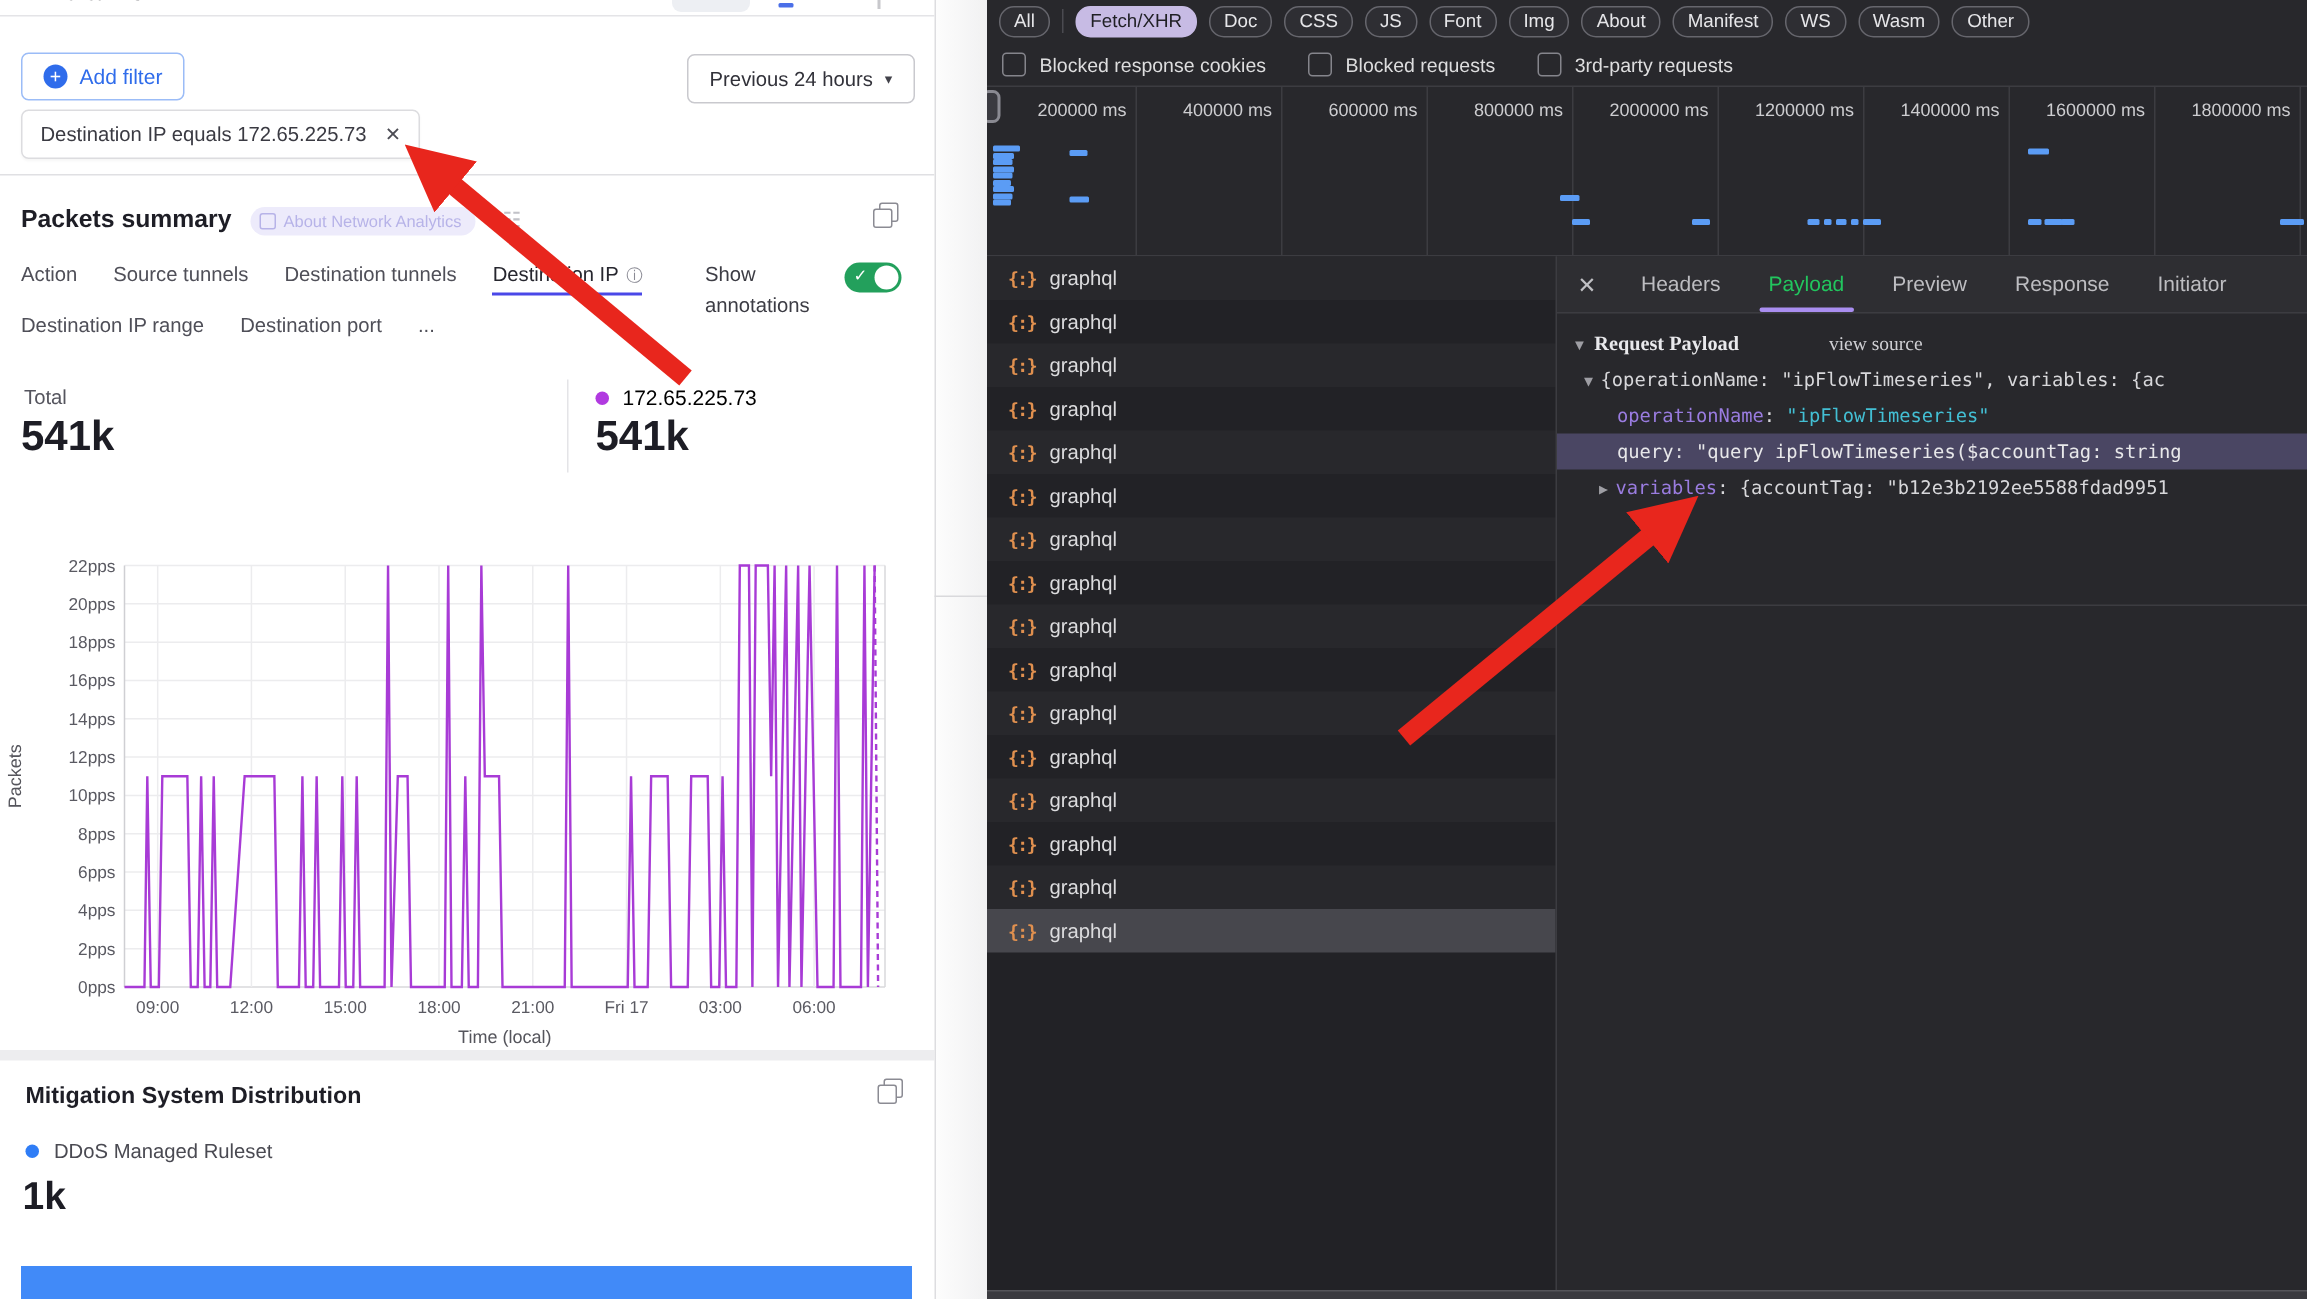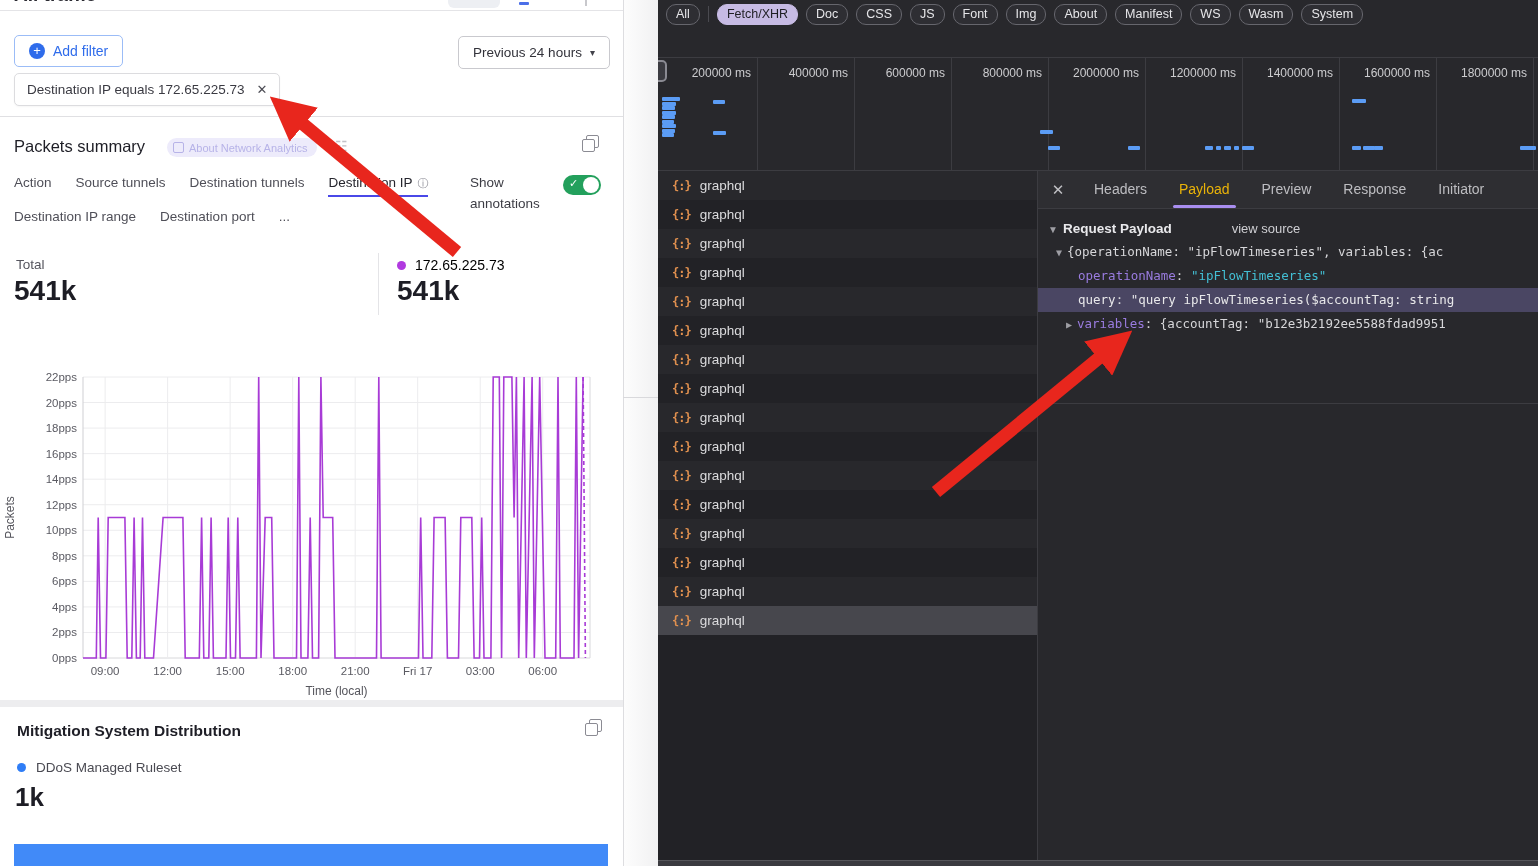--- a/index.html
+++ b/index.html
@@ -20,21 +20,21 @@
       border:1px solid #9bbcf7;border-radius:5px;background:#fff;color:#2f6ceb;font-size:14px;cursor:pointer;}
   .plus-circle{width:16px;height:16px;border-radius:50%;background:#2f6ceb;color:#fff;font-size:13px;
       line-height:15px;text-align:center;display:inline-block;}
   #filter-chip{left:14px;top:62px;height:31px;padding:0 12px;display:flex;align-items:center;gap:12px;
       border:1px solid #dcdcdf;border-radius:5px;background:#fff;color:#3a3a42;font-size:13.5px;box-shadow:0 1px 2px rgba(0,0,0,.04);}
   .chip-x{color:#4c4c54;font-size:13px;cursor:pointer;}
   #time-range{left:458px;top:25px;width:150px;height:31px;border:1px solid #c9c9ce;border-radius:5px;
       background:#fff;display:flex;align-items:center;justify-content:center;gap:8px;font-size:13.5px;color:#32323a;cursor:pointer;}
   .caret{font-size:10px;color:#42424a;}
 
-  #packets-title{left:14px;top:137px;font-size:16.5px;font-weight:normal;color:#1e1e26;}
+  #packets-title{left:14px;top:137px;font-size:16.5px;font-weight:bold;color:#1e1e26;}
   #na-badge{left:167px;top:138px;height:19px;padding:0 9px 0 6px;background:#edebfb;border-radius:10px;
       display:flex;align-items:center;gap:5px;font-size:11px;color:#b7b3e8;}
   .badge-ico{width:9px;height:9px;border:1.5px solid #b7b3e8;border-radius:2px;display:inline-block;}
   #clock-ico{left:335px;top:138px;font-size:14px;color:#c2c2c8;}
   .popout{width:11px;height:11px;border:1.5px solid #8b8b93;border-radius:2px;position:absolute;}
   .popout.back{margin:-4px 0 0 4px;}
   .popout.front{background:#fff;}
 
   .tabs-row{left:14px;width:600px;height:22px;display:flex;gap:24px;font-size:13.5px;color:#4f4f58;}
   .tab{cursor:pointer;white-space:nowrap;}
@@ -94,23 +94,23 @@
   .req-row:nth-child(even){background:#222226;}
   .req-row.selected{background:#47474d;}
   .gq-ico{font-family:"DejaVu Sans Mono",monospace;color:#e0904f;font-size:12px;letter-spacing:-1px;font-weight:bold;}
   .req-name{color:#dcdcde;font-size:13.5px;}
   #np-divider{left:379px;top:171px;width:1px;height:695px;background:#3c3c41;}
 
   #payload-panel{left:380px;top:171px;width:500px;height:689px;background:#28282c;}
   #pp-tabs{height:37px;display:flex;align-items:center;border-bottom:1px solid #3c3c41;background:#2e2e32;}
   .x-close{width:40px;text-align:center;color:#c0c0c4;font-size:15px;cursor:pointer;}
   .pp-tab{padding:0 16px;height:37px;line-height:37px;color:#bdbdc1;font-size:14px;cursor:pointer;position:relative;white-space:nowrap;}
-  .pp-tab.active{color:#eab308;}
+  .pp-tab.active{color:#22c55e;}
   .pp-tab.active::after{content:"";position:absolute;left:10px;right:10px;bottom:0;height:3px;background:#a98ef0;border-radius:2px;}
-  #pp-head{display:flex;align-items:center;gap:60px;padding:12px 4px 4px 10px;}
+  #pp-head{display:flex;align-items:center;gap:60px;padding:12px 4px 4px 10px;font-family:Liberation Serif, serif;}
   #rp-title{font-weight:bold;color:#e9e9ec;font-size:13.5px;}
   #view-source{color:#cfcfd3;font-size:13px;cursor:pointer;}
   .tri{color:#9e9ea4;font-size:10px;margin-right:5px;}
   .pl-row{height:24px;line-height:24px;white-space:nowrap;overflow:hidden;
       font-family:"DejaVu Sans Mono",monospace;font-size:12.5px;color:#d7d7da;}
   .pl-row.selected{background:#4a4663;}
   .pl-key{color:#9a7ce0;}
   .pl-key.lite{color:#e8e8ea;}
   .pl-str{color:#43bfd4;}
   .pl-plain{color:#d7d7da;}
@@ -260,21 +260,35 @@
         <span class="pill selected">Fetch/XHR</span>
         <span class="pill">Doc</span>
         <span class="pill">CSS</span>
         <span class="pill">JS</span>
         <span class="pill">Font</span>
         <span class="pill">Img</span>
         <span class="pill">About</span>
         <span class="pill">Manifest</span>
         <span class="pill">WS</span>
         <span class="pill">Wasm</span>
-        <span class="pill">System</span>
+        <span class="pill">Other</span>
+      </div>
+    <div id="cb-row" class="abs">
+        <span class="cb-item">
+          <span class="cb-box"></span>
+          <span>Blocked response cookies</span>
+        </span>
+        <span class="cb-item">
+          <span class="cb-box"></span>
+          <span>Blocked requests</span>
+        </span>
+        <span class="cb-item">
+          <span class="cb-box"></span>
+          <span>3rd-party requests</span>
+        </span>
       </div>
     <div id="cb-border" class="abs"></div>
 
     <div id="timeline" class="abs">
       <div class="tl-handle"></div>
     <div class="tl-col" style="left: 0px; width: 99px;"></div>
         <div class="tl-label" style="left: 3px; width: 90px;">200000 ms</div>
         <div class="tl-col" style="left: 0px; width: 196px;"></div>
         <div class="tl-label" style="left: 100px; width: 90px;">400000 ms</div>
         <div class="tl-col" style="left: 0px; width: 293px;"></div>

